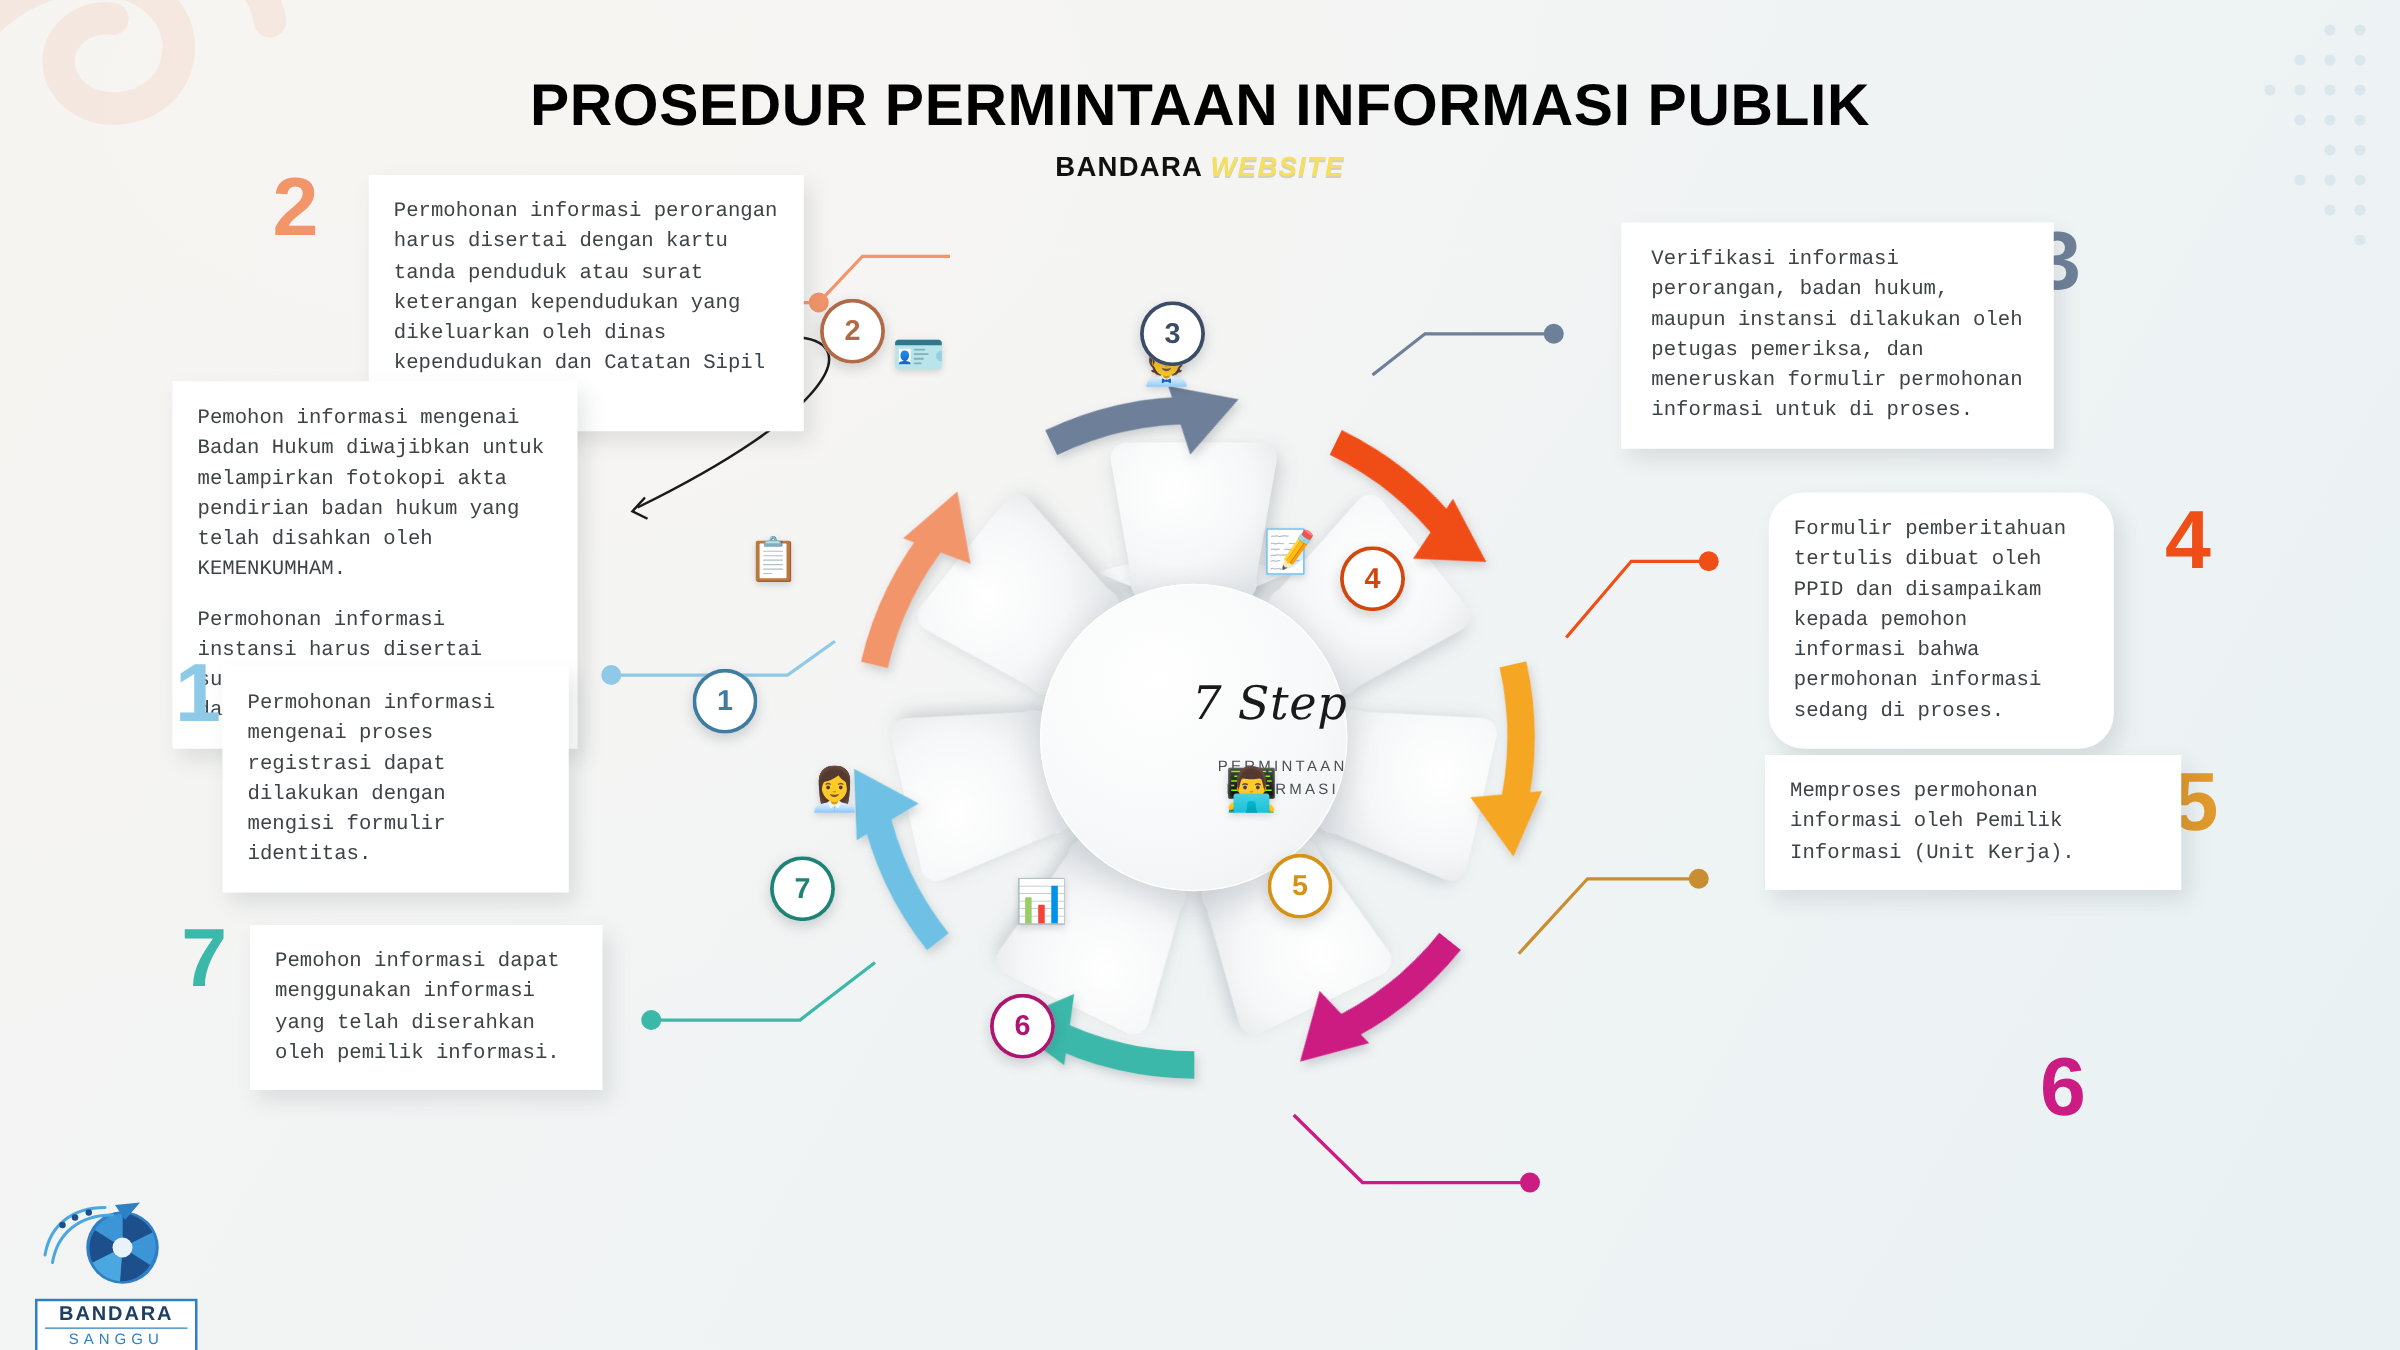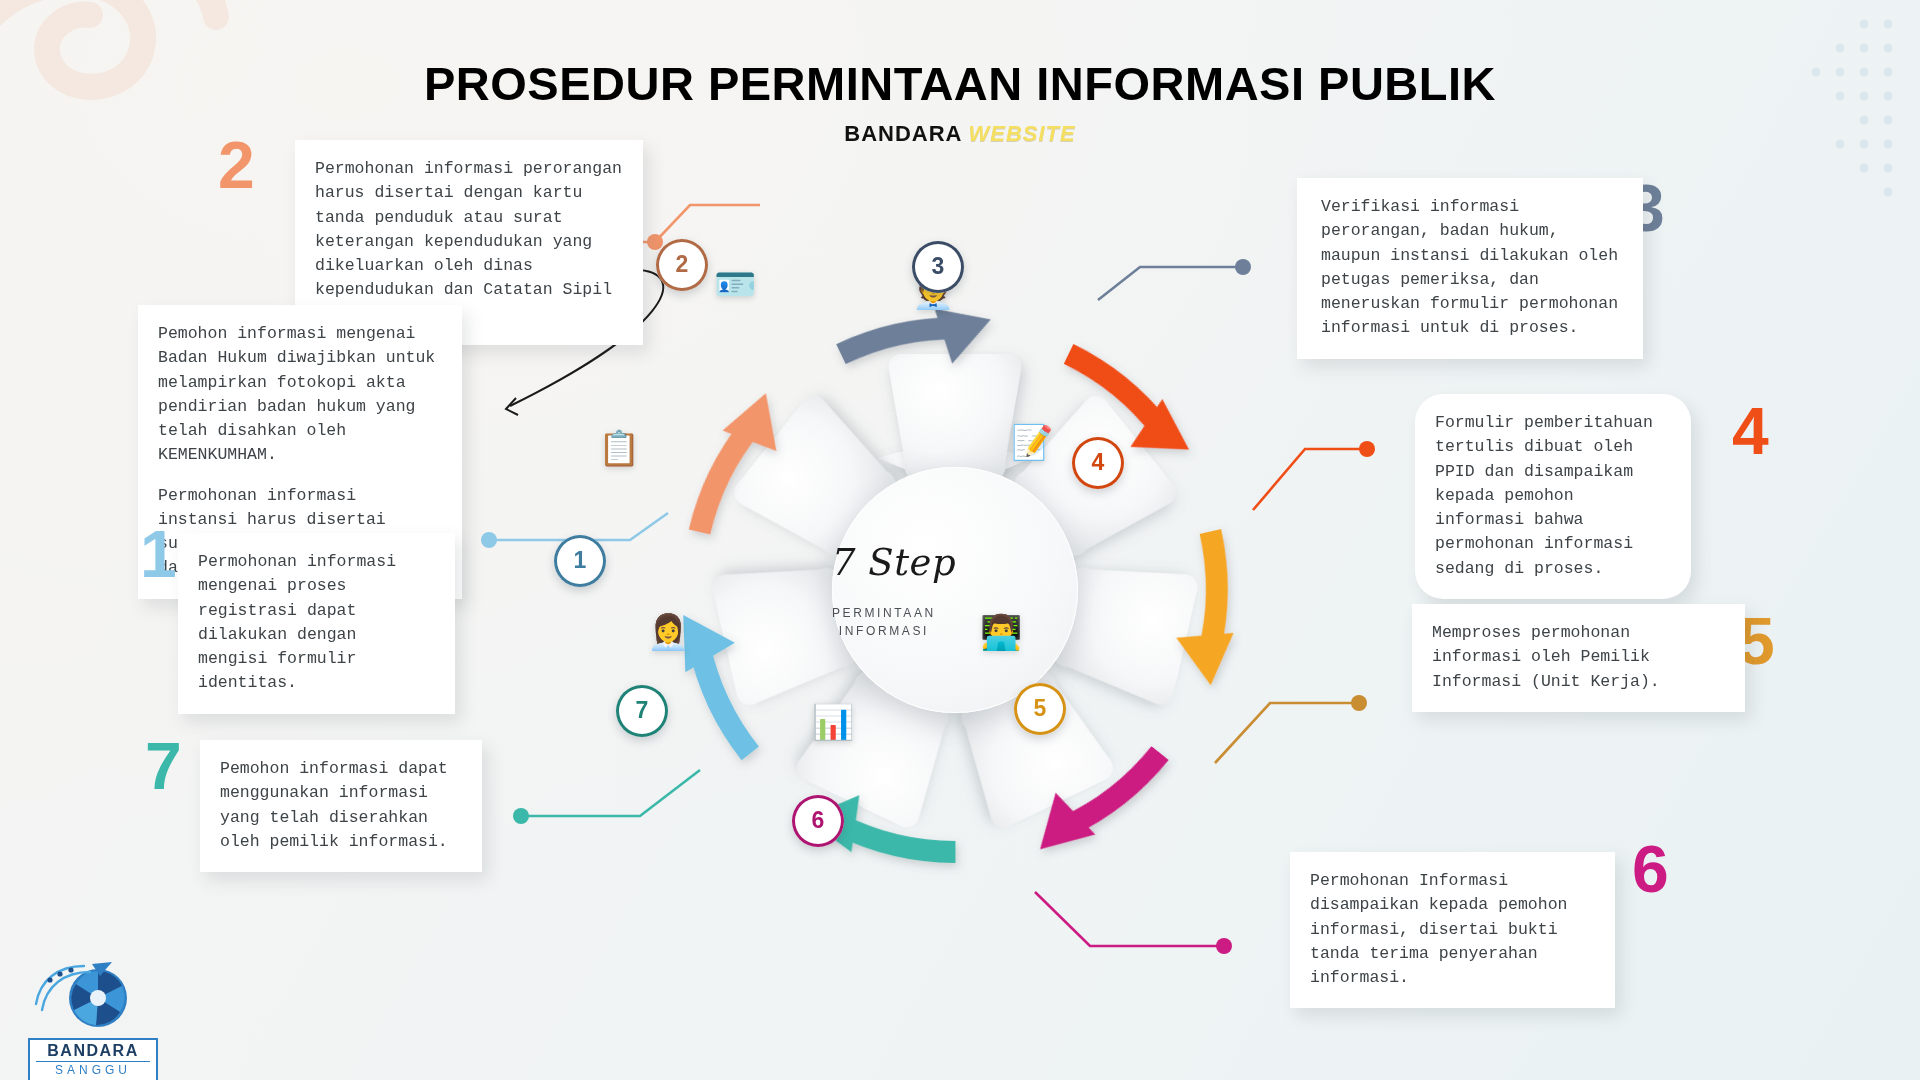--- a/index.html
+++ b/index.html
@@ -81,21 +81,21 @@
   }
   .hub {
     position: absolute;
     left: 50%; top: 50%;
     transform: translate(-50%,-50%);
     width: 246px; height: 246px;
     border-radius: 50%;
     background: radial-gradient(circle at 38% 32%, #ffffff 0%, #f7f8f9 58%, #eceef0 100%);
     box-shadow: 0 10px 26px rgba(90,100,110,.18), inset 0 0 0 1px rgba(255,255,255,.9);
     display: flex; flex-direction: column;
-    align-items: flex-start; justify-content: center;
+    align-items: flex-end; justify-content: center;
   }
   .hub-top {
     font-family: "DejaVu Serif", serif;
     font-style: italic;
     font-size: 37px;
     color: #1a1a1a;
     letter-spacing: .5px;
     margin-bottom: 20px;
   }
   .hub-sub {
@@ -240,23 +240,20 @@
   <div class="card" style="left:1415px; top:394px; width:276px;border-radius:28px;">
     <p>Formulir pemberitahuan tertulis dibuat oleh PPID dan disampaikam kepada pemohon informasi bahwa permohonan informasi sedang di proses.</p>
   </div>
 
   <div class="bignum" style="left:1738px; top:608px; color:#e0992c;">5</div>
   <div class="card" style="left:1412px; top:604px; width:333px;">
     <p>Memproses permohonan informasi oleh Pemilik Informasi (Unit Kerja).</p>
   </div>
 
   <div class="bignum" style="left:1632px; top:836px; color:#cc1b82;">6</div>
-  <div class="card" style="left:1290px; top:852px; width:325px;">
-    <p>Permohonan Informasi disampaikan kepada pemohon informasi, disertai bukti tanda terima penyerahan informasi.</p>
-  </div>
 
   <div id="wheel">
     <svg viewBox="0 0 730 730" width="730" height="730">
       <defs>
         <radialGradient id="petalGrad" cx="38%" cy="30%" r="78%">
           <stop offset="0%" stop-color="#ffffff"></stop>
           <stop offset="62%" stop-color="#f6f7f8"></stop>
           <stop offset="100%" stop-color="#e3e6e9"></stop>
         </radialGradient>
         <filter id="petalShadow" x="-30%" y="-30%" width="160%" height="160%">

